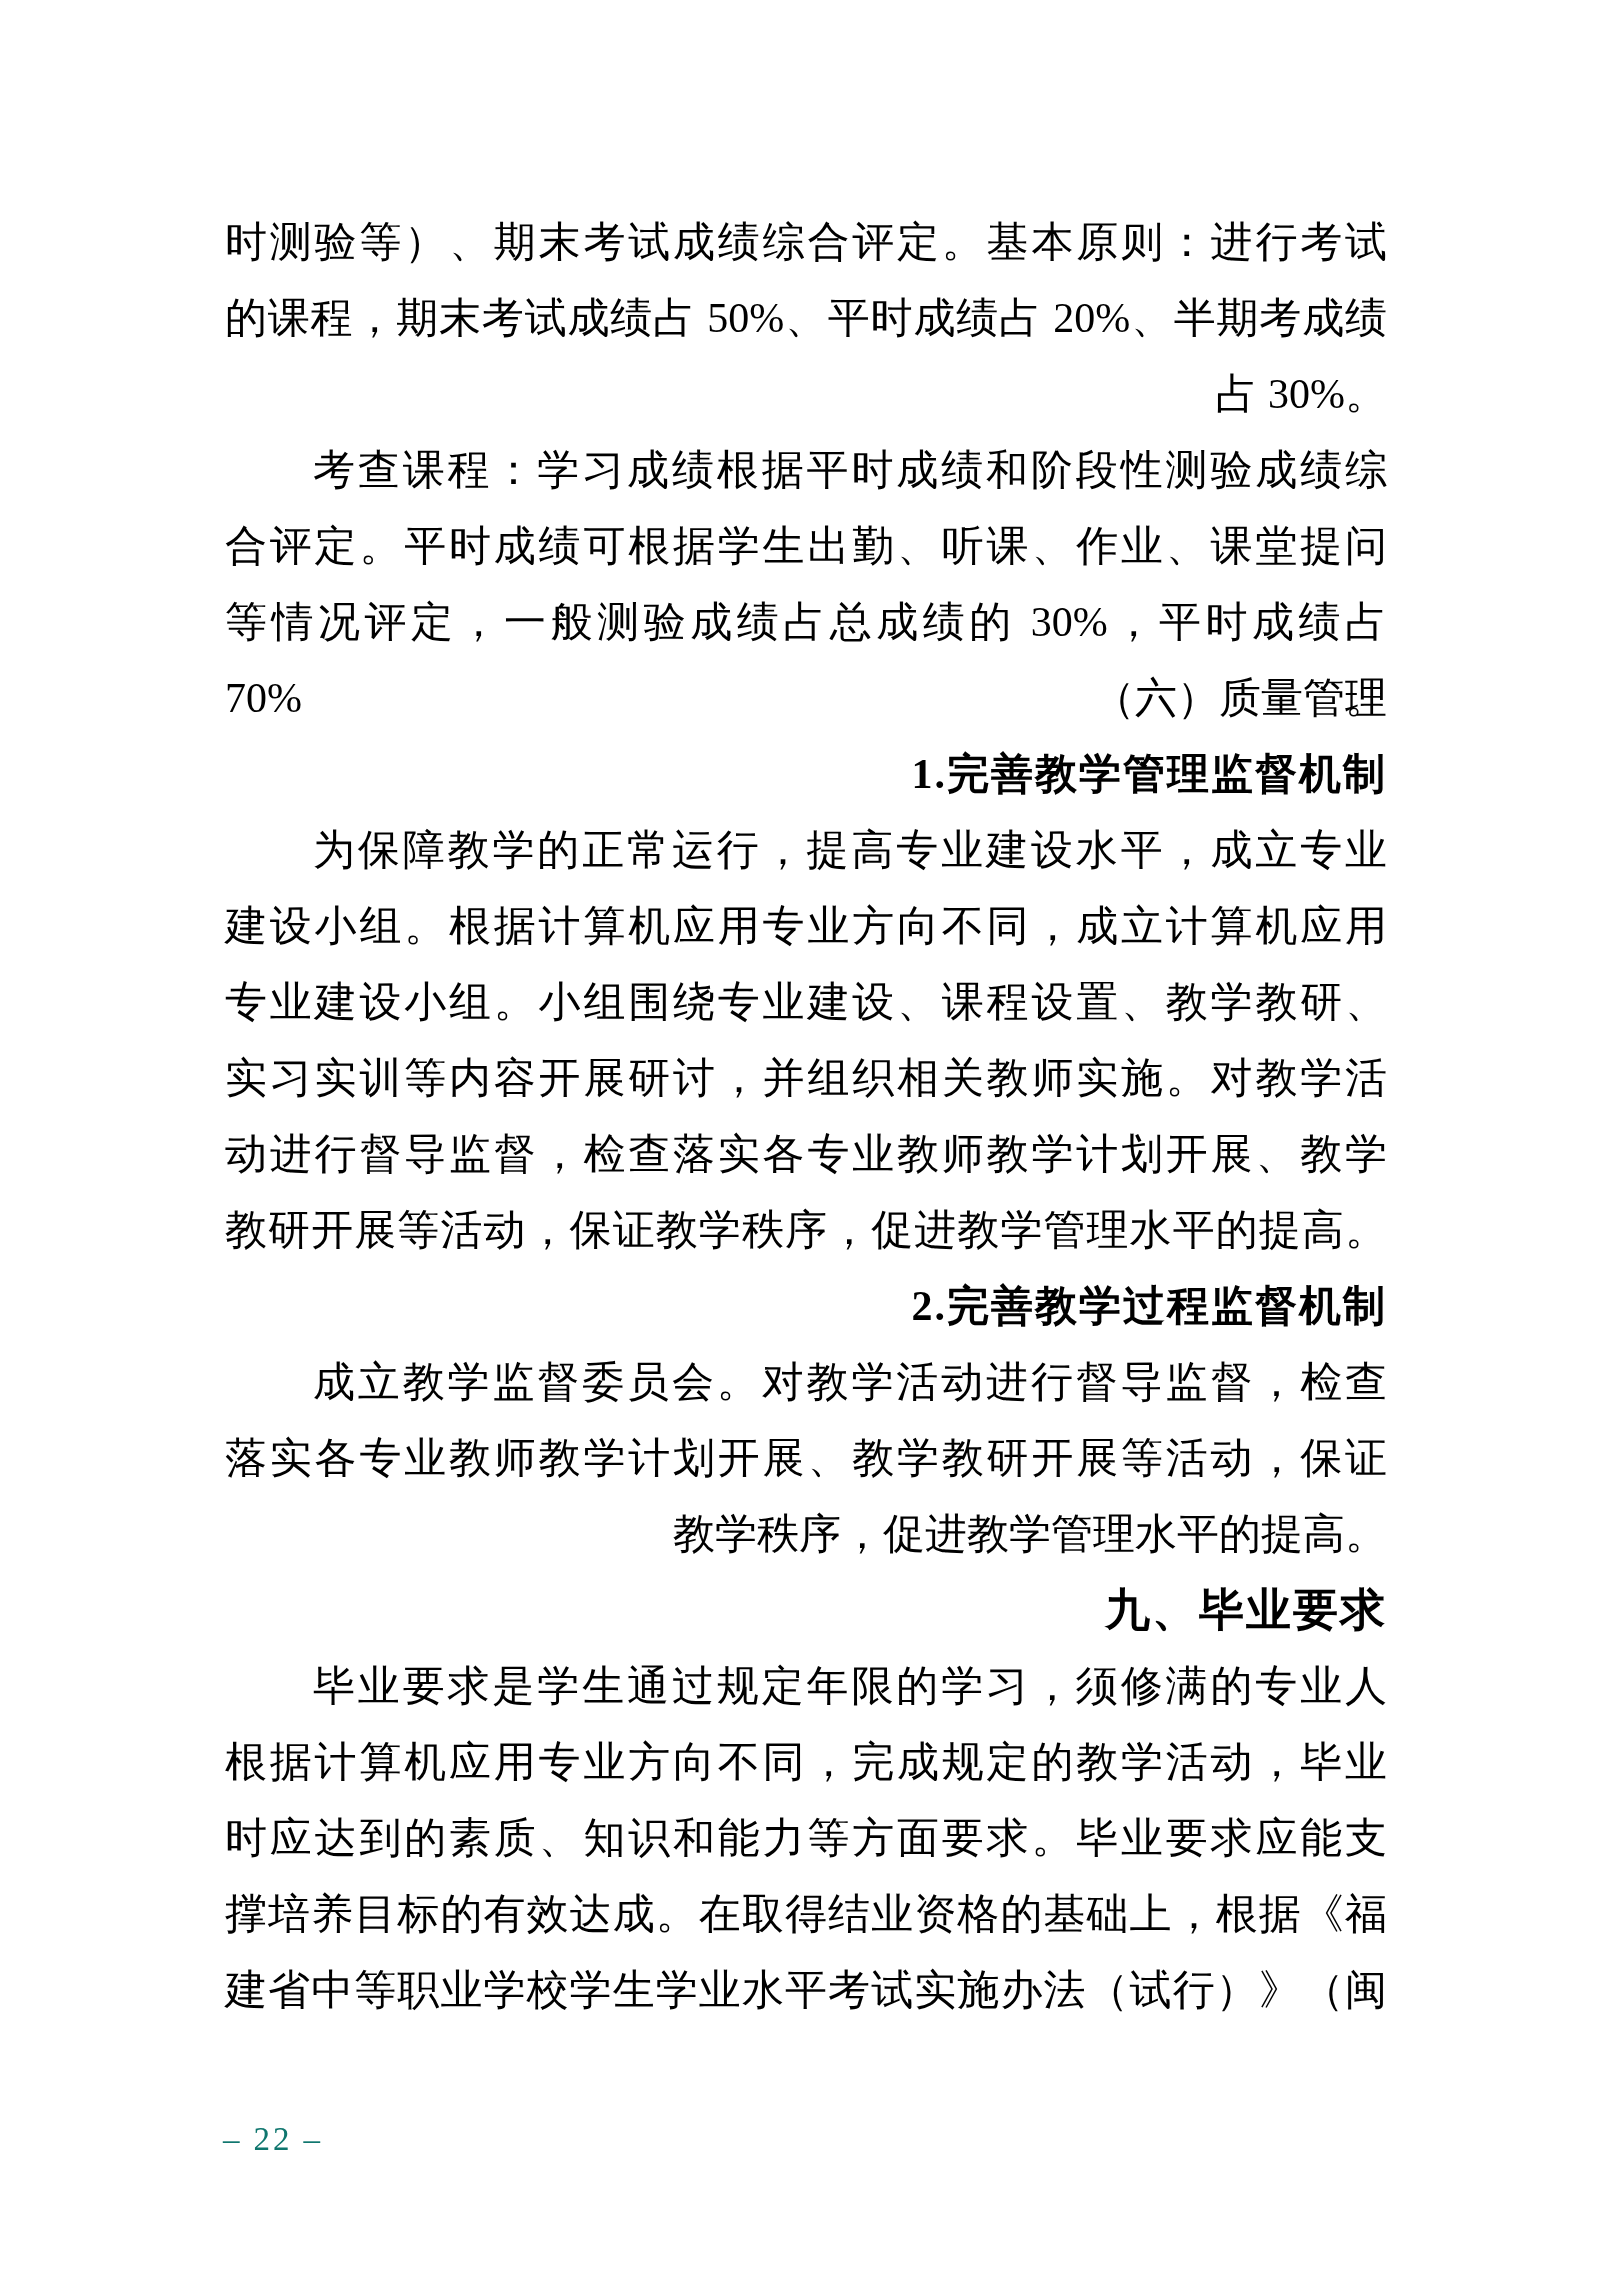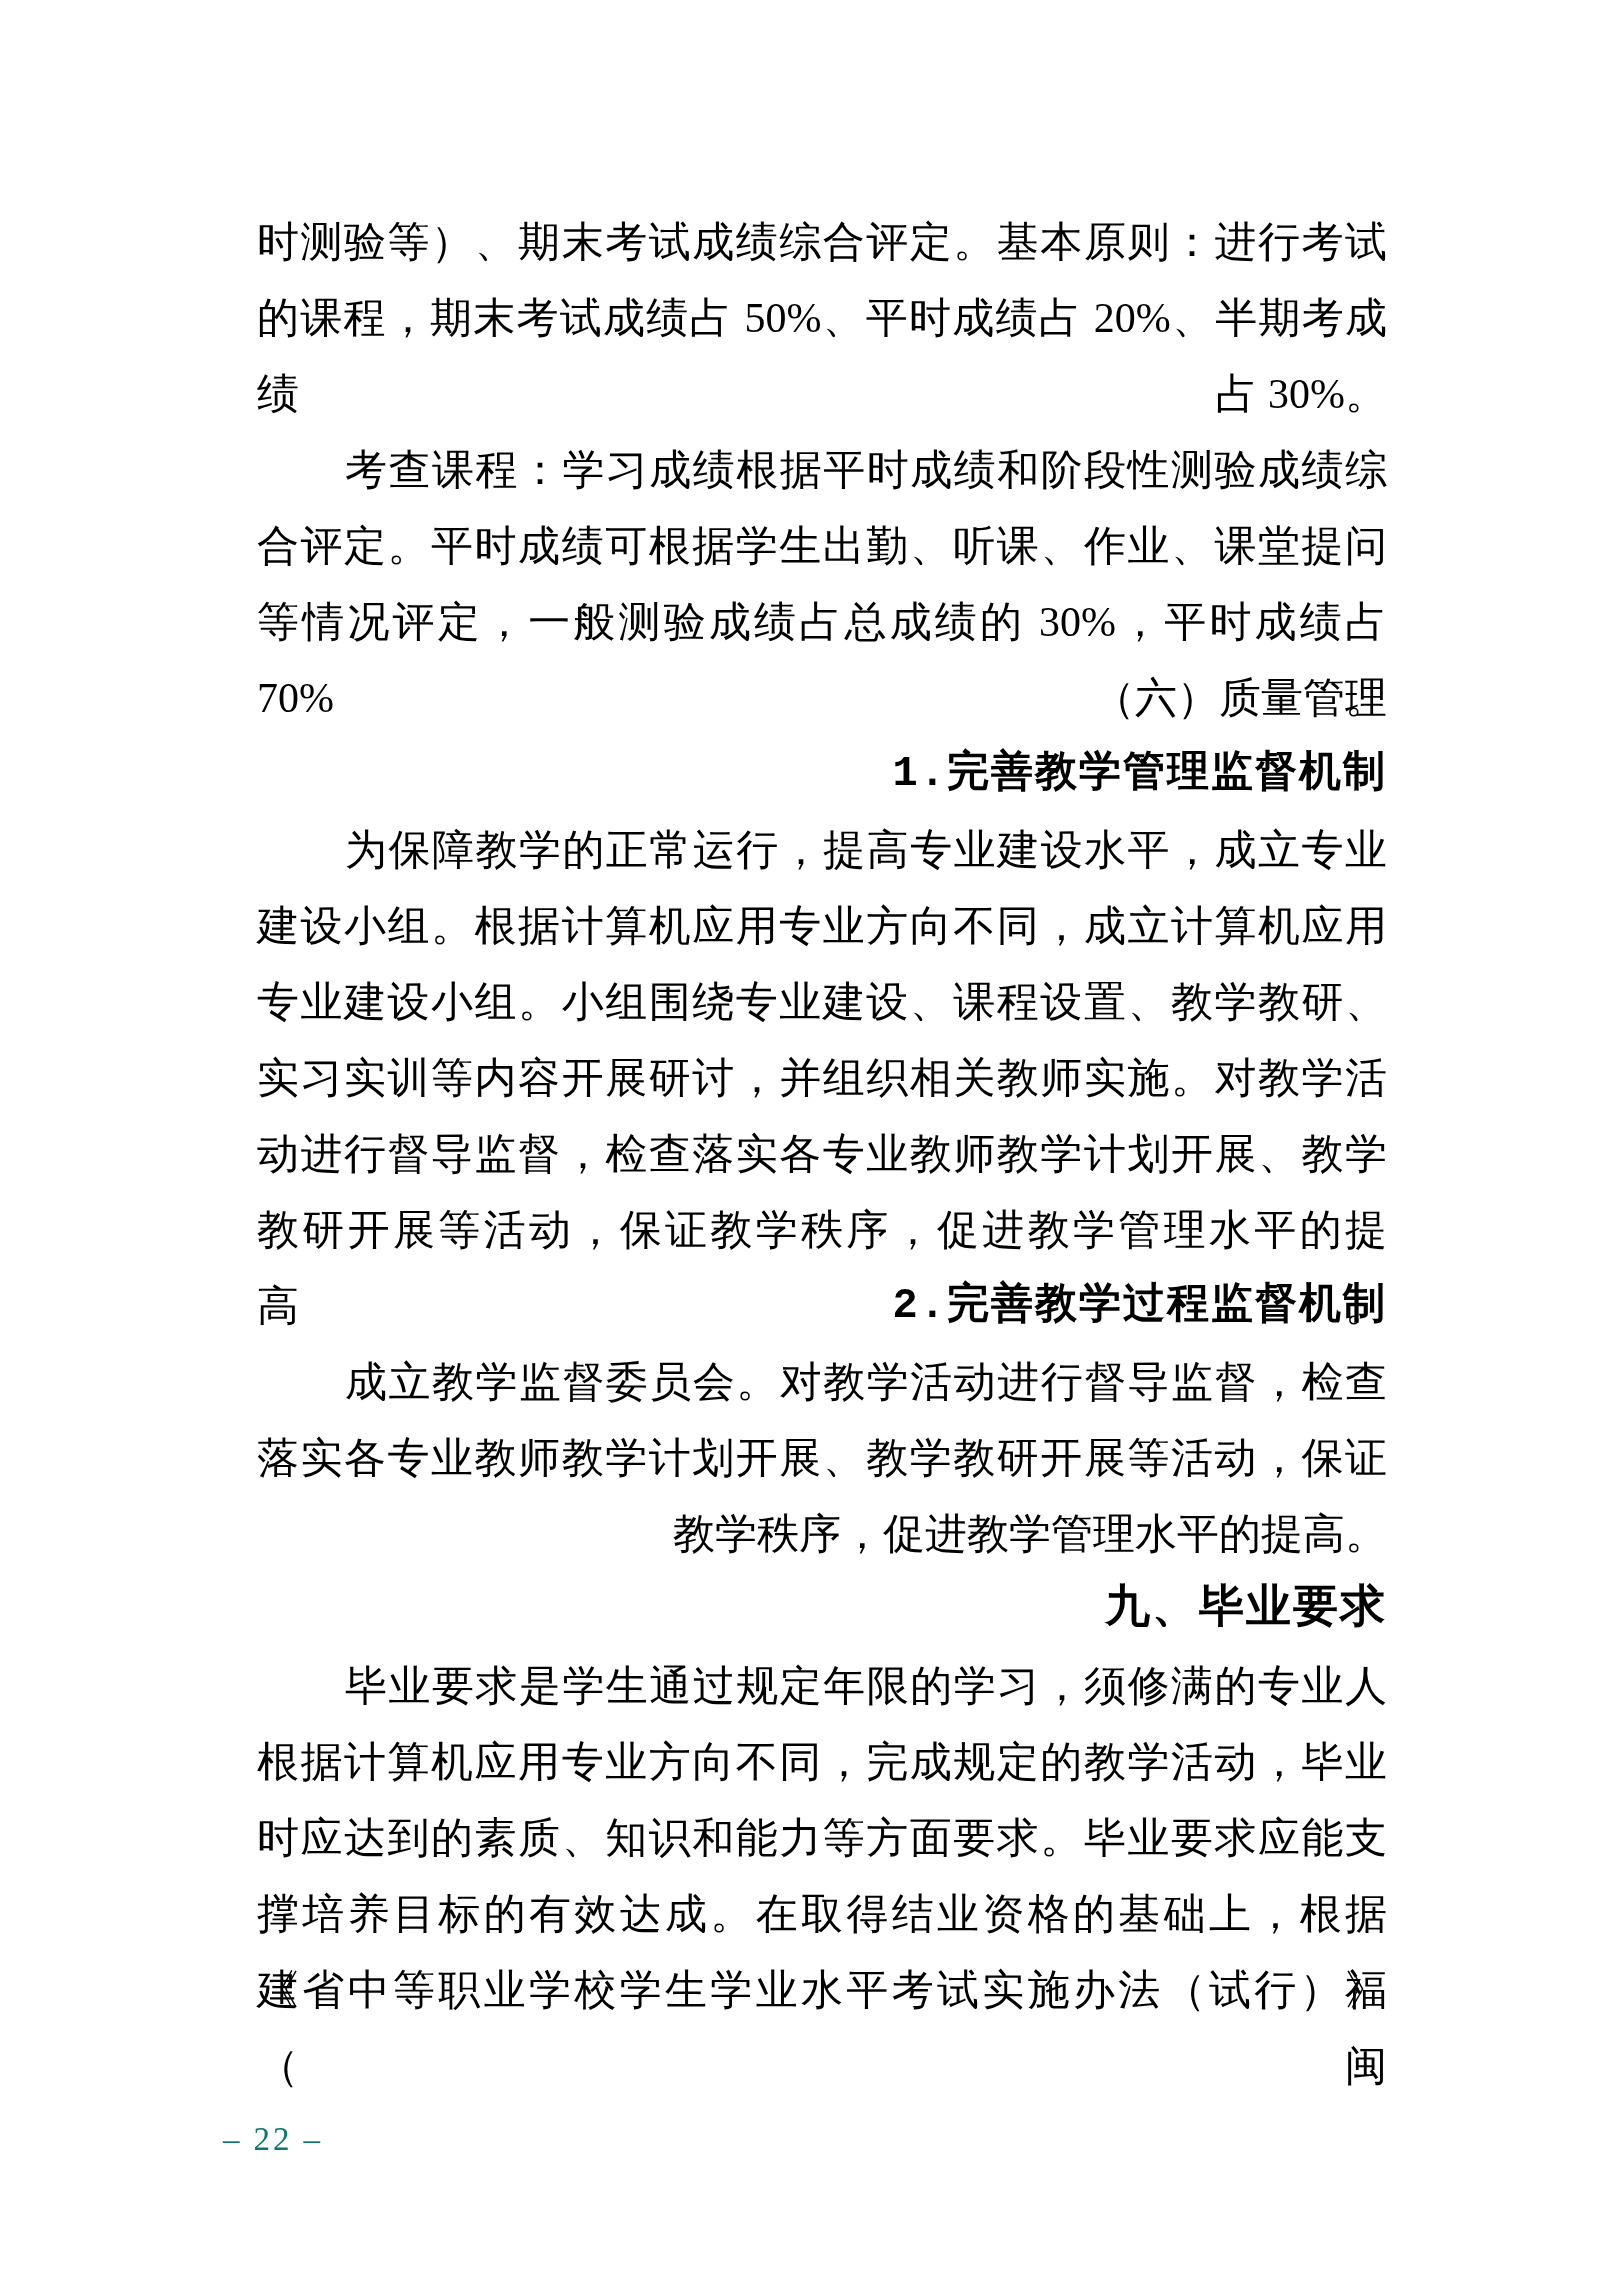--- a/index.html
+++ b/index.html
@@ -27,29 +27,28 @@
     line-height: 76px;
     font-size: 42px;
     color: #000000;
     text-align: right;
     font-family: "Liberation Serif", "DejaVu Serif", serif;
   }
   
   .jl {
     text-align: justify;
     text-align-last: justify;
-    margin-left: 32px;
   }
   
   .ind {
     text-indent: 88px;
   }
   
   .bold {
-    font-family: Liberation Mono, monospace;
+    font-family: Liberation Serif, serif;
     font-weight: 700;
     letter-spacing: 2px;
   }
   .big {
     font-size: 45px;
   }
   .footer {
     position: absolute;
     left: 223px;
     top: 2119px;

